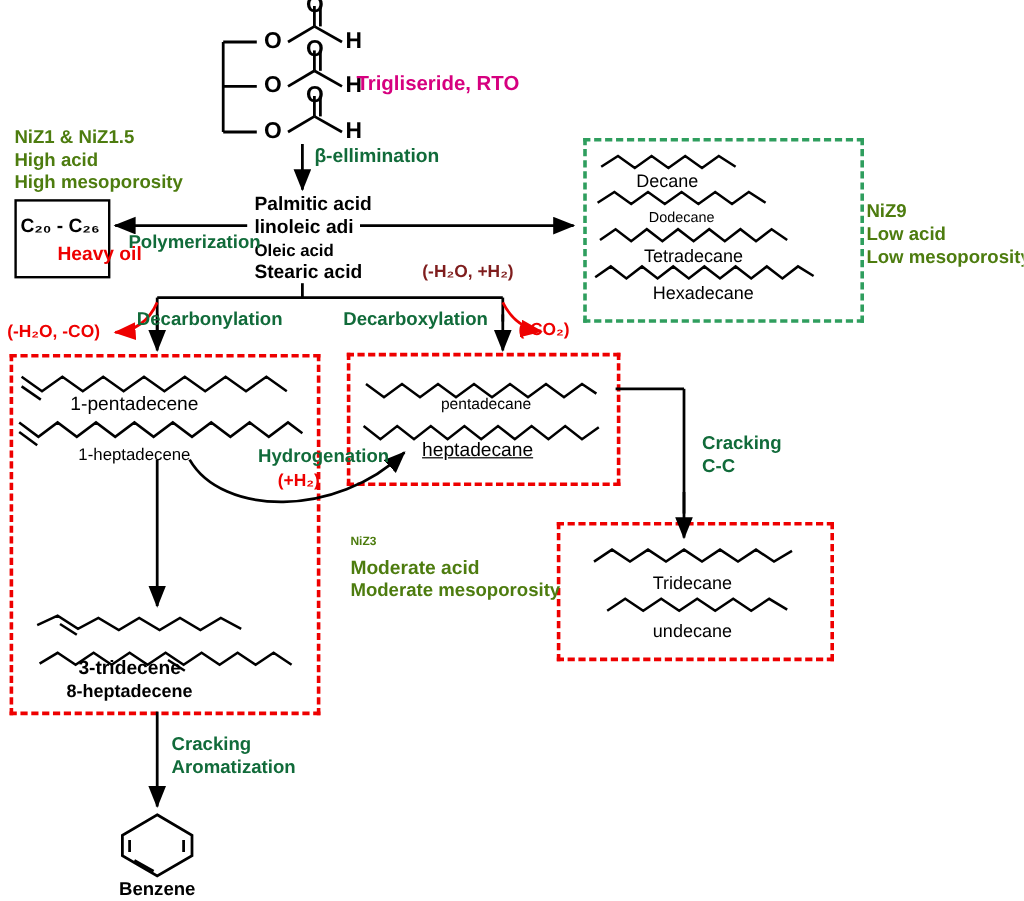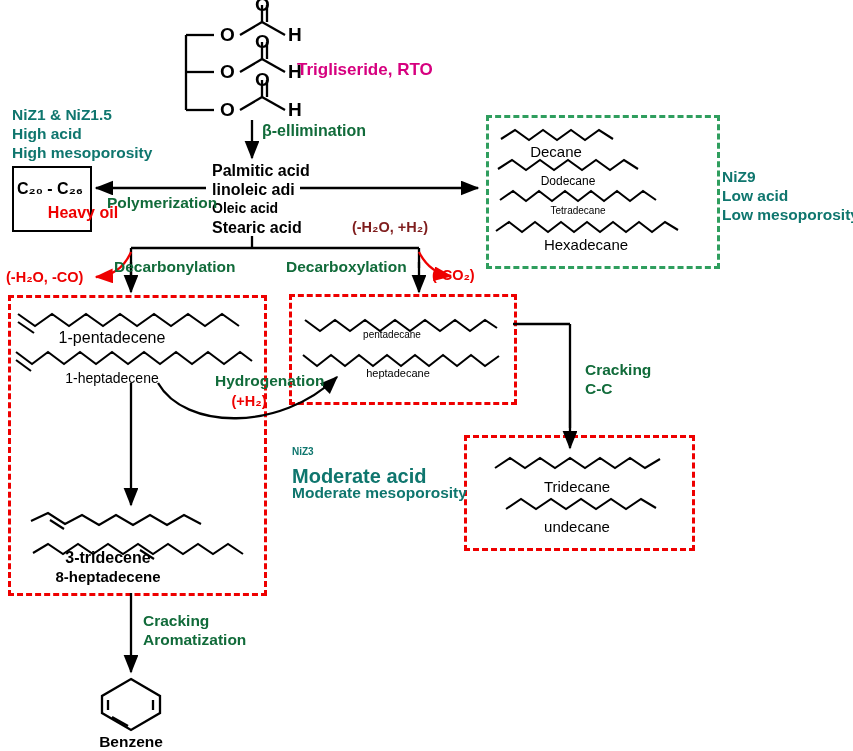--- a/index.html
+++ b/index.html
@@ -4,21 +4,21 @@
 <style>
   html,body{margin:0;padding:0;background:#ffffff;}
   body{width:853px;height:751px;position:relative;overflow:hidden;
        font-family:"Liberation Sans","DejaVu Sans",sans-serif;}
   #stage{position:absolute;left:0;top:0;width:853px;height:751px;}
   svg.layer{position:absolute;left:0;top:0;width:853px;height:751px;overflow:visible;}
   .txt{position:absolute;white-space:nowrap;line-height:1.18;}
   .blk{color:#000;}
   .grn{color:#116b3a;font-weight:bold;}
   .red{color:#ee0000;font-weight:bold;}
-  .blu{color:#0f766e;font-weight:bold;}
+  .blu{color:#4d7c0f;font-weight:bold;}
   .nvy{color:#7f1d1d;font-weight:bold;}
   .mag{color:#d6007f;font-weight:bold;}
   .b{font-weight:bold;}
   .box-solid{position:absolute;border:2px solid #000;background:#fff;}
   .box-red{position:absolute;border:3px dashed #ee0000;}
   .box-grn{position:absolute;border:3px dashed #2f9e5e;}
 </style>
 </head>
 <body>
 
@@ -206,41 +206,41 @@
   <div class="txt nvy" style="left:390px;top:219px;font-size:14.5px;transform:translateX(-50%);">(-H₂O, +H₂)</div>
 
   <div class="txt grn" style="left:114px;top:258px;font-size:15.5px;">Decarbonylation</div>
   <div class="txt red" style="left:6px;top:269px;font-size:14.5px;">(-H₂O, -CO)</div>
 
   <div class="txt grn" style="left:286px;top:258px;font-size:15.5px;">Decarboxylation</div>
   <div class="txt red" style="left:432px;top:267px;font-size:14.5px;">(-CO₂)</div>
 
   <div class="txt blk" style="left:556px;top:143px;font-size:15px;transform:translateX(-50%);">Decane</div>
   <div class="txt blk" style="left:568px;top:174px;font-size:12px;transform:translateX(-50%);">Dodecane</div>
-  <div class="txt blk" style="left:578px;top:205px;font-size:10px;transform:translateX(-50%);">Tetradecane</div>
+  <div class="txt blk" style="left:578px;top:205px;font-size:15px;transform:translateX(-50%);">Tetradecane</div>
   <div class="txt blk" style="left:586px;top:236px;font-size:15px;transform:translateX(-50%);">Hexadecane</div>
 
   <div>
     <div class="txt blu" style="left:722px;top:168px;font-size:15.5px;">NiZ9</div>
     <div class="txt blu" style="left:722px;top:187px;font-size:15.5px;">Low acid</div>
     <div class="txt blu" style="left:722px;top:206px;font-size:15.5px;">Low mesoporosity</div>
   </div>
 
   <div class="txt blk" style="left:112px;top:329px;font-size:16px;transform:translateX(-50%);">1-pentadecene</div>
   <div class="txt blk" style="left:112px;top:370px;font-size:14px;transform:translateX(-50%);">1-heptadecene</div>
 
-  <div class="txt blk" style="left:392px;top:329px;font-size:10px;transform:translateX(-50%);">pentadecane</div>
-  <div class="txt blk" style="left:398px;top:367px;font-size:11px;transform:translateX(-50%);">heptadecane</div>
+  <div class="txt blk" style="left:405px;top:329px;font-size:13px;transform:translateX(-50%);">pentadecane</div>
+  <div class="txt blk" style="left:398px;top:367px;font-size:16px;transform:translateX(-50%);text-decoration:underline;">heptadecane</div>
 
   <div class="txt grn" style="left:215px;top:372px;font-size:15.5px;">Hydrogenation</div>
   <div class="txt red" style="left:249px;top:393px;font-size:14.5px;transform:translateX(-50%);">(+H₂)</div>
 
   <div>
     <div class="txt blu" style="left:292px;top:446px;font-size:10px;">NiZ3</div>
-    <div class="txt blu" style="left:292px;top:465px;font-size:20px;">Moderate acid</div>
+    <div class="txt blu" style="left:292px;top:465px;font-size:16px;">Moderate acid</div>
     <div class="txt blu" style="left:292px;top:484px;font-size:15.5px;">Moderate mesoporosity</div>
   </div>
 
   <div class="txt grn" style="left:585px;top:361px;font-size:15.5px;">Cracking</div>
   <div class="txt grn" style="left:585px;top:380px;font-size:15.5px;">C-C</div>
 
   <div class="txt blk" style="left:577px;top:478px;font-size:15px;transform:translateX(-50%);">Tridecane</div>
   <div class="txt blk" style="left:577px;top:518px;font-size:15px;transform:translateX(-50%);">undecane</div>
 
   <div class="txt blk b" style="left:108px;top:549px;font-size:16px;transform:translateX(-50%);">3-tridecene</div>

